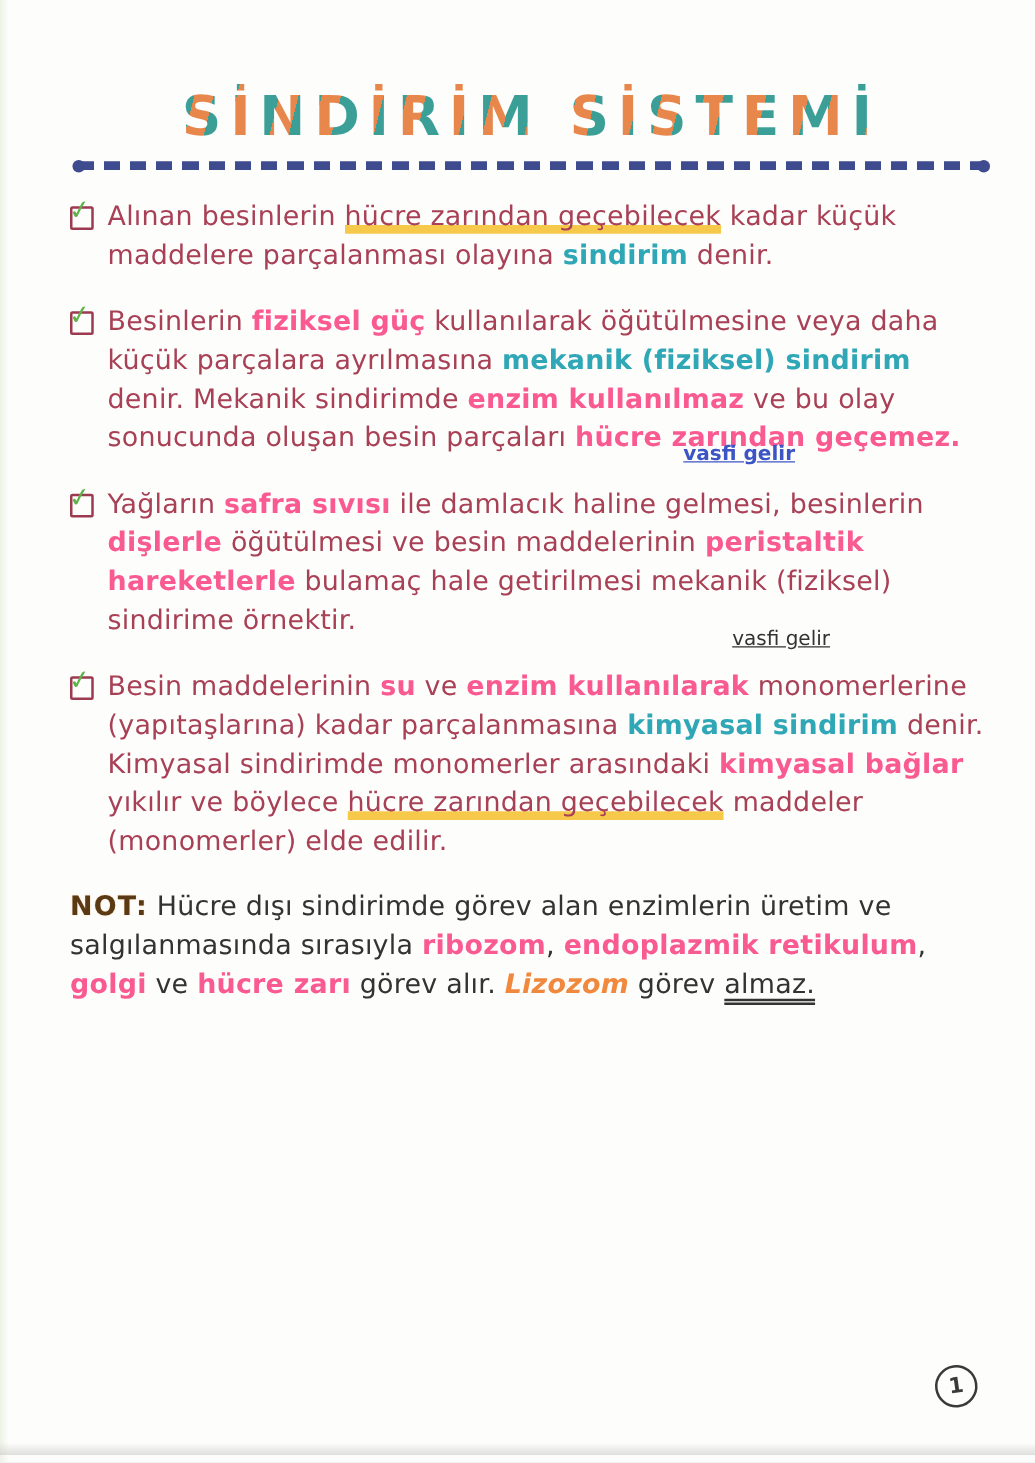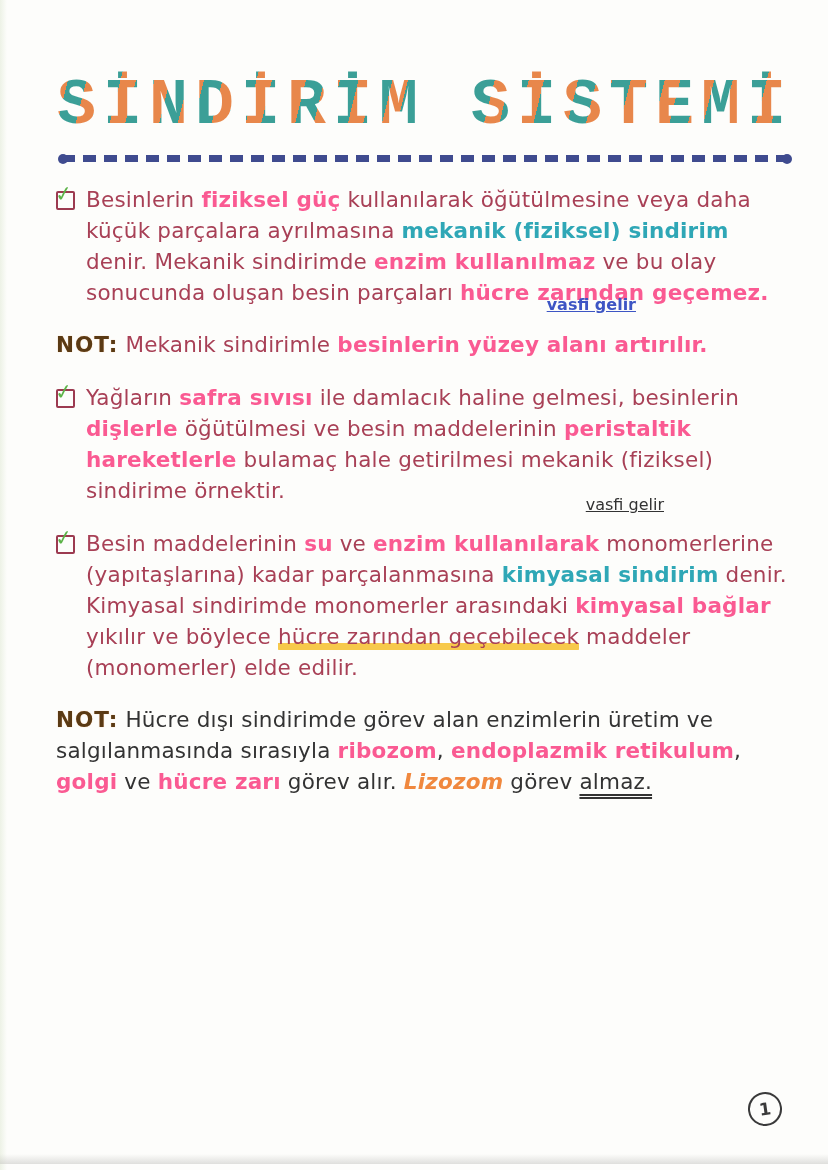--- a/index.html
+++ b/index.html
@@ -15,24 +15,24 @@
   .sheet::before{ 
     content:"";position:absolute;left:0;top:0;bottom:0;width:7px;
     background:linear-gradient(90deg,#edf2e6,rgba(255,255,255,0));
   }
   .sheet::after{ 
     content:"";position:absolute;left:0;right:0;bottom:6px;height:10px;
     background:linear-gradient(rgba(210,210,206,.0),rgba(198,198,194,.55));
   }
   .inner{position:absolute;left:56px;right:34px;top:66px;}
   .title{
-    font-size:65px;font-weight:700;letter-spacing:7px;text-align:center;
+    font-size:44px;font-weight:700;letter-spacing:7px;text-align:center;
     background:repeating-linear-gradient(104deg,#e8874b 0 15px,#3b9f97 15px 33px);
     -webkit-background-clip:text;background-clip:text;color:transparent;
-    line-height:1.25;white-space:nowrap;font-family:Liberation Mono, monospace;
+    line-height:1.25;white-space:nowrap;
   }
   .divider{
     height:7px;margin:8px 6px 0 6px;border-radius:4px;position:relative;
     background:repeating-linear-gradient(90deg,var(--divider) 0 13px,rgba(0,0,0,0) 13px 21px);
   }
   .divider::before,.divider::after{
     content:"";position:absolute;top:-1.5px;width:10px;height:10px;border-radius:50%;
     background:var(--divider);
   }
   .divider::before{left:-4px}
@@ -79,31 +79,32 @@
 </style>
 </head>
 <body>
 
 <div class="sheet">
   <div class="inner">
 
     <div class="title">SİNDİRİM SİSTEMİ</div>
     <div class="divider"></div>
 
+    <div class="block">
+      <span class="check"></span>
+      <div class="text"><span class="s-body">Alınan besinlerin </span><span class="s-body s-hl">hücre zarından geçebilecek</span><span class="s-body"> kadar küçük maddelere parçalanması olayına </span><span class="s-teal">sindirim</span><span class="s-body"> denir.</span></div>
+    </div>
 
 
     <div class="block">
       <span class="check"></span>
       <div class="text"><span class="s-body">Besinlerin </span><span class="s-pink">fiziksel güç</span><span class="s-body"> kullanılarak öğütülmesine veya daha küçük parçalara ayrılmasına </span><span class="s-teal">mekanik (fiziksel) sindirim</span><span class="s-body"> denir. Mekanik sindirimde </span><span class="s-pink">enzim kullanılmaz</span><span class="s-body"> ve bu olay sonucunda oluşan besin parçaları </span><span class="s-pink">hücre zarından geçemez.</span></div>
       <span class="annotation ann-blue">vasfi gelir</span>
     </div>
 
-    <div class="note-block">
-      <div class="text note-text"><span class="s-not">NOT:</span><span class="s-body"> Mekanik sindirimle </span><span class="s-pink">besinlerin yüzey alanı artırılır.</span></div>
-    </div>
 
     <div class="block">
       <span class="check"></span>
       <div class="text"><span class="s-body">Yağların </span><span class="s-pink">safra sıvısı</span><span class="s-body"> ile damlacık haline gelmesi, besinlerin </span><span class="s-pink">dişlerle</span><span class="s-body"> öğütülmesi ve besin maddelerinin </span><span class="s-pink">peristaltik hareketlerle</span><span class="s-body"> bulamaç hale getirilmesi mekanik (fiziksel) sindirime örnektir.</span></div>
       <span class="annotation ann-dark">vasfi gelir</span>
     </div>
 
     <div class="block">
       <span class="check"></span>
       <div class="text"><span class="s-body">Besin maddelerinin </span><span class="s-pink">su</span><span class="s-body"> ve </span><span class="s-pink">enzim kullanılarak</span><span class="s-body"> monomerlerine (yapıtaşlarına) kadar parçalanmasına </span><span class="s-teal">kimyasal sindirim</span><span class="s-body"> denir. Kimyasal sindirimde monomerler arasındaki </span><span class="s-pink">kimyasal bağlar</span><span class="s-body"> yıkılır ve böylece </span><span class="s-body s-hl">hücre zarından geçebilecek</span><span class="s-body"> maddeler (monomerler) elde edilir.</span></div>

